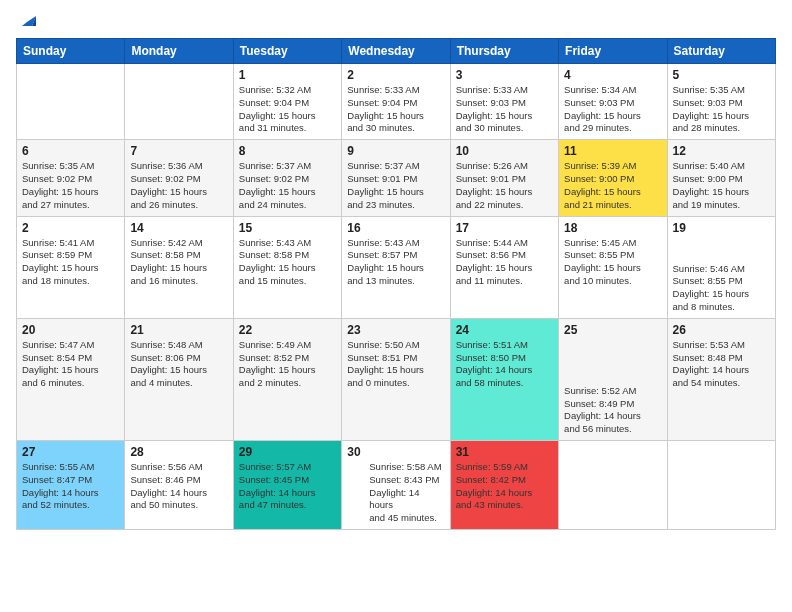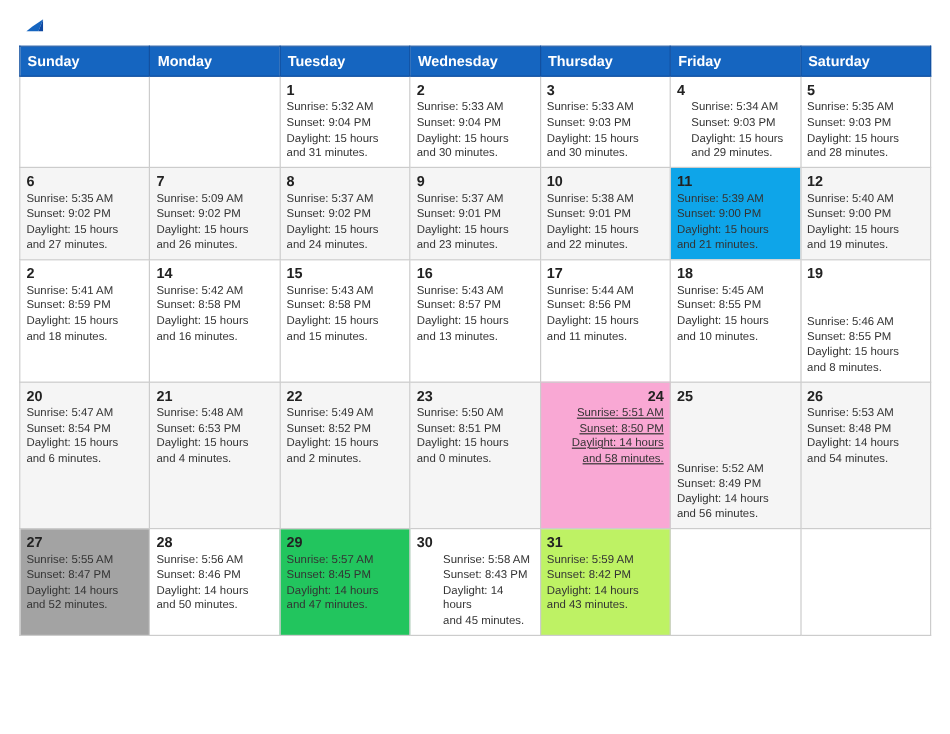--- a/index.html
+++ b/index.html
@@ -152,21 +152,21 @@
           </td>
           <td style="background: rgb(255, 255, 255);">
             <span class="day-number">3</span>
             <div class="day-info" style="white-space: pre-line;">Sunrise: 5:33 AM
 Sunset: 9:03 PM
 Daylight: 15 hours
 and 30 minutes.</div>
           </td>
           <td style="background: rgb(255, 255, 255);">
             <span class="day-number">4</span>
-            <div class="day-info" style="white-space: pre-line; margin-left: 12px;">Sunrise: 5:34 AM
+            <div class="day-info" style="white-space: pre-line;">Sunrise: 5:34 AM
 Sunset: 9:03 PM
 Daylight: 15 hours
 and 29 minutes.</div>
           </td>
           <td style="background: rgb(255, 255, 255);">
             <span class="day-number">5</span>
             <div class="day-info" style="white-space: pre-line;">Sunrise: 5:35 AM
 Sunset: 9:03 PM
 Daylight: 15 hours
 and 28 minutes.</div>
@@ -175,47 +175,47 @@
         <tr>
           <td style="background: rgb(245, 245, 245);">
             <span class="day-number">6</span>
             <div class="day-info" style="white-space: pre-line;">Sunrise: 5:35 AM
 Sunset: 9:02 PM
 Daylight: 15 hours
 and 27 minutes.</div>
           </td>
           <td style="background: rgb(245, 245, 245);">
             <span class="day-number">7</span>
-            <div class="day-info" style="white-space: pre-line;">Sunrise: 5:09 AM
+            <div class="day-info" style="white-space: pre-line;">Sunrise: 5:36 AM
 Sunset: 9:02 PM
 Daylight: 15 hours
 and 26 minutes.</div>
           </td>
           <td style="background: rgb(245, 245, 245);">
             <span class="day-number">8</span>
             <div class="day-info" style="white-space: pre-line;">Sunrise: 5:37 AM
 Sunset: 9:02 PM
 Daylight: 15 hours
 and 24 minutes.</div>
           </td>
           <td style="background: rgb(245, 245, 245);">
             <span class="day-number">9</span>
             <div class="day-info" style="white-space: pre-line;">Sunrise: 5:37 AM
 Sunset: 9:01 PM
 Daylight: 15 hours
 and 23 minutes.</div>
           </td>
           <td style="background: rgb(245, 245, 245);">
             <span class="day-number">10</span>
-            <div class="day-info" style="white-space: pre-line;">Sunrise: 5:38 AM
+            <div class="day-info" style="white-space: pre-line;">Sunrise: 5:26 AM
 Sunset: 9:01 PM
 Daylight: 15 hours
 and 22 minutes.</div>
           </td>
-          <td style="background: #0ea5e9;">
+          <td style="background: #fde047;">
             <span class="day-number">11</span>
             <div class="day-info" style="white-space: pre-line;">Sunrise: 5:39 AM
 Sunset: 9:00 PM
 Daylight: 15 hours
 and 21 minutes.</div>
           </td>
           <td style="background: rgb(245, 245, 245);">
             <span class="day-number">12</span>
             <div class="day-info" style="white-space: pre-line;">Sunrise: 5:40 AM
 Sunset: 9:00 PM
@@ -278,90 +278,90 @@
           <td style="background: rgb(245, 245, 245);">
             <span class="day-number">20</span>
             <div class="day-info" style="white-space: pre-line;">Sunrise: 5:47 AM
 Sunset: 8:54 PM
 Daylight: 15 hours
 and 6 minutes.</div>
           </td>
           <td style="background: rgb(245, 245, 245);">
             <span class="day-number">21</span>
             <div class="day-info" style="white-space: pre-line;">Sunrise: 5:48 AM
-Sunset: 6:53 PM
+Sunset: 8:06 PM
 Daylight: 15 hours
 and 4 minutes.</div>
           </td>
           <td style="background: rgb(245, 245, 245);">
             <span class="day-number">22</span>
             <div class="day-info" style="white-space: pre-line;">Sunrise: 5:49 AM
 Sunset: 8:52 PM
 Daylight: 15 hours
 and 2 minutes.</div>
           </td>
           <td style="background: rgb(245, 245, 245);">
             <span class="day-number">23</span>
             <div class="day-info" style="white-space: pre-line;">Sunrise: 5:50 AM
 Sunset: 8:51 PM
 Daylight: 15 hours
 and 0 minutes.</div>
           </td>
-          <td style="background: #f9a8d4; text-align: right;">
+          <td style="background: #5eead4;">
             <span class="day-number">24</span>
-            <div class="day-info" style="white-space: pre-line; text-decoration: underline;">Sunrise: 5:51 AM
+            <div class="day-info" style="white-space: pre-line;">Sunrise: 5:51 AM
 Sunset: 8:50 PM
 Daylight: 14 hours
 and 58 minutes.</div>
           </td>
           <td style="background: rgb(245, 245, 245);">
             <span class="day-number">25</span>
             <div class="day-info" style="white-space: pre-line; margin-top: 48px;">Sunrise: 5:52 AM
 Sunset: 8:49 PM
 Daylight: 14 hours
 and 56 minutes.</div>
           </td>
           <td style="background: rgb(245, 245, 245);">
             <span class="day-number">26</span>
             <div class="day-info" style="white-space: pre-line;">Sunrise: 5:53 AM
 Sunset: 8:48 PM
 Daylight: 14 hours
 and 54 minutes.</div>
           </td>
         </tr>
         <tr>
-          <td style="background: #a3a3a3; margin-top: 11px;">
+          <td style="background: #7dd3fc; margin-top: 11px;">
             <span class="day-number">27</span>
             <div class="day-info" style="white-space: pre-line;">Sunrise: 5:55 AM
 Sunset: 8:47 PM
 Daylight: 14 hours
 and 52 minutes.</div>
           </td>
           <td style="background: rgb(255, 255, 255);">
             <span class="day-number">28</span>
             <div class="day-info" style="white-space: pre-line;">Sunrise: 5:56 AM
 Sunset: 8:46 PM
 Daylight: 14 hours
 and 50 minutes.</div>
           </td>
-          <td style="background: #22c55e;">
+          <td style="background: #14b8a6;">
             <span class="day-number">29</span>
             <div class="day-info" style="white-space: pre-line;">Sunrise: 5:57 AM
 Sunset: 8:45 PM
 Daylight: 14 hours
 and 47 minutes.</div>
           </td>
           <td style="background: rgb(255, 255, 255);">
             <span class="day-number">30</span>
             <div class="day-info" style="white-space: pre-line; margin-left: 22px;">Sunrise: 5:58 AM
 Sunset: 8:43 PM
 Daylight: 14 hours
 and 45 minutes.</div>
           </td>
-          <td style="background: #bef264;">
+          <td style="background: #ef4444;">
             <span class="day-number">31</span>
             <div class="day-info" style="white-space: pre-line;">Sunrise: 5:59 AM
 Sunset: 8:42 PM
 Daylight: 14 hours
 and 43 minutes.</div>
           </td>
           <td class="empty-cell"></td>
           <td class="empty-cell"></td>
         </tr>
       </tbody>

